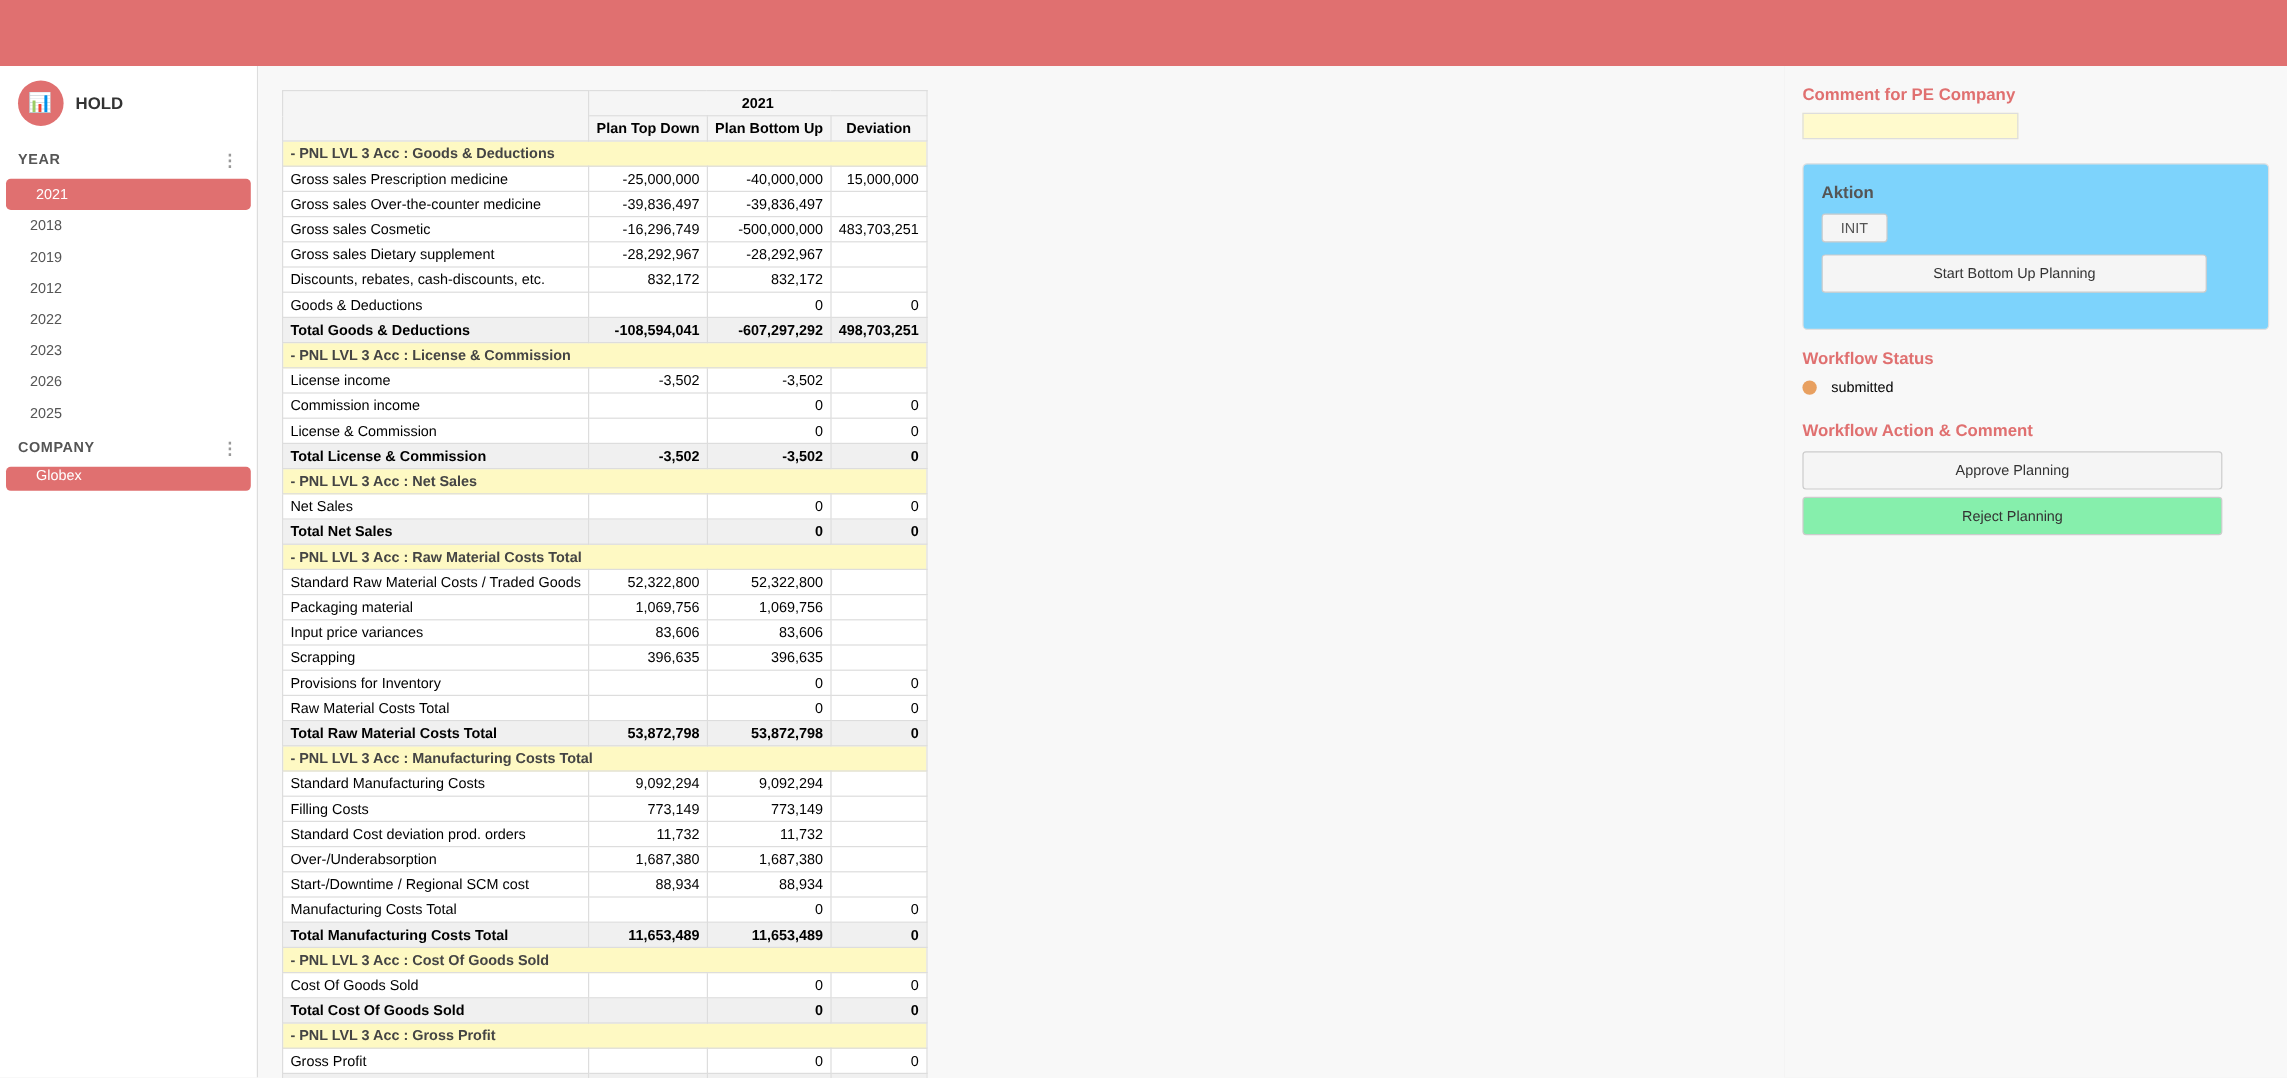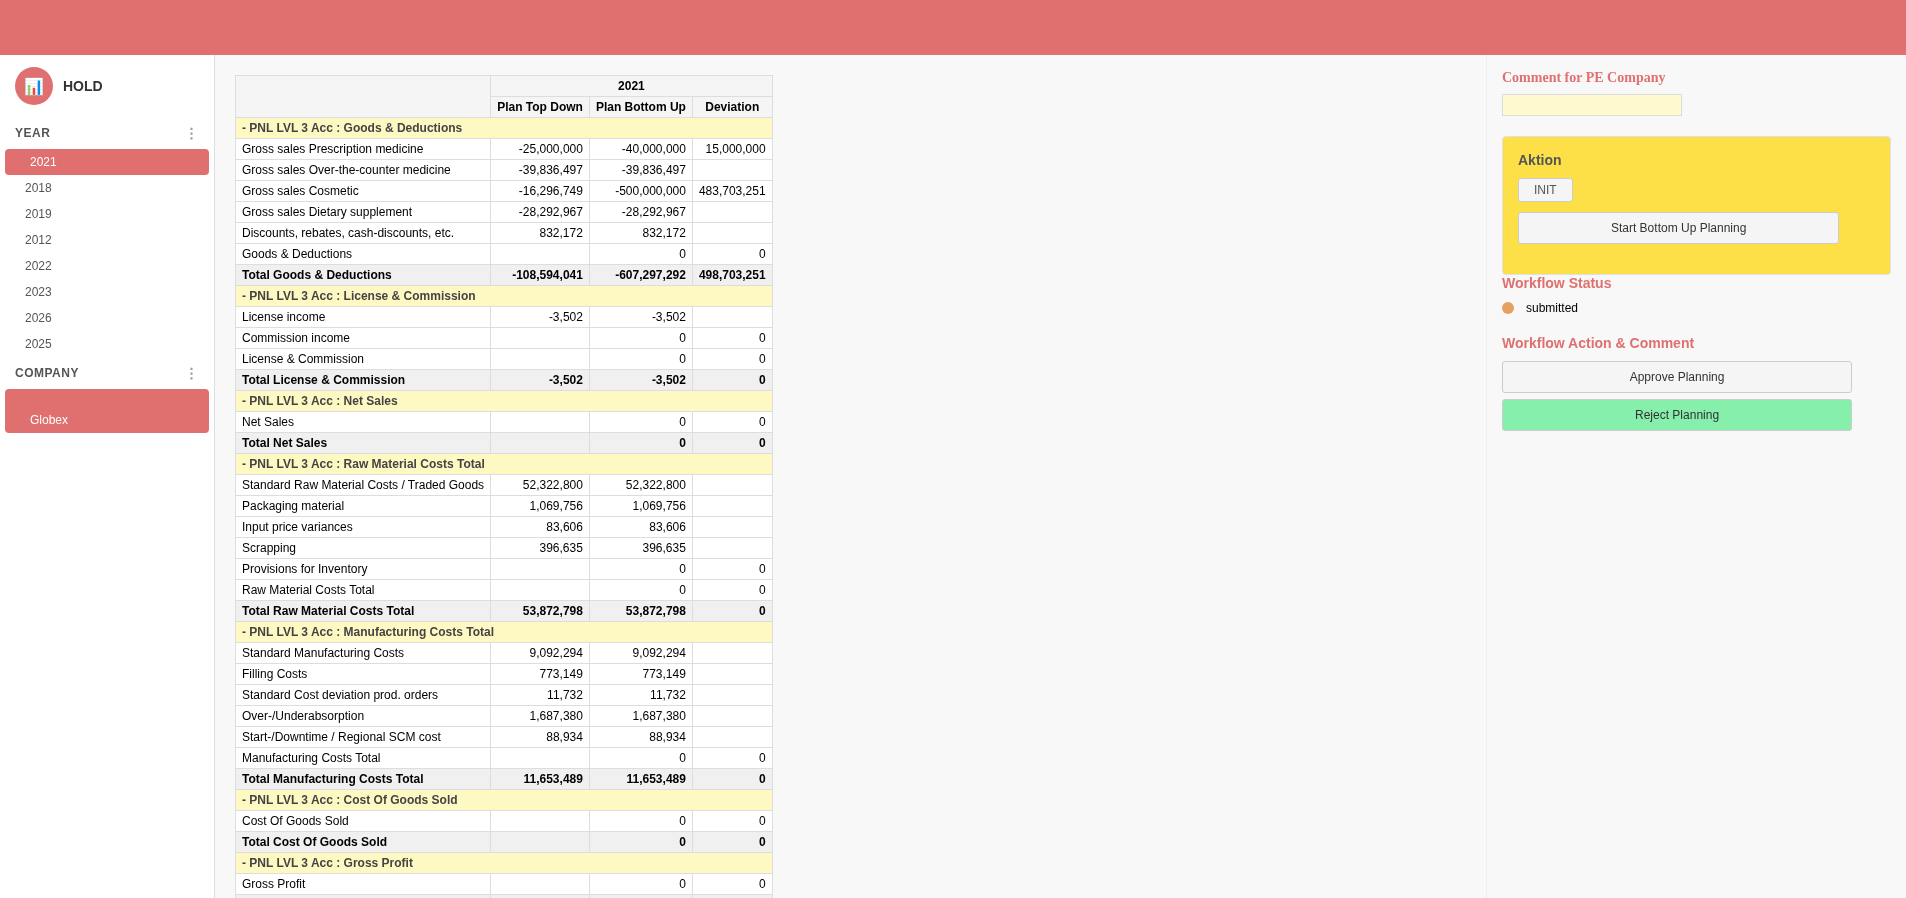--- a/index.html
+++ b/index.html
@@ -134,37 +134,37 @@
 
     .comment-section {
       margin-bottom: 20px;
     }
 
     .comment-title {
       color: #e07070;
       font-size: 14px;
       font-weight: bold;
       margin-bottom: 8px;
-      font-family: Liberation Serif, serif;
     }
 
     .comment-input {
       width: 180px;
       height: 22px;
       background: #fffacd;
       border: 1px solid #ddd;
       padding: 2px 5px;
     }
 
     
     .action-section {
-      background: #fde047;
+      background: #7dd3fc;
       border: 1px solid #e0e0e0;
       border-radius: 4px;
       padding: 15px;
+      margin-bottom: 15px;
     }
 
     .action-title {
       font-size: 14px;
       font-weight: bold;
       color: #555;
       margin-bottom: 10px;
     }
 
     .status-section {
@@ -261,21 +261,21 @@
       font-size: 12px;
     }
     .year-item.active {
       background: #e07070;
       color: white;
       margin: 0 5px;
       border-radius: 4px;
     }
 
     .company-item {
-      padding: 24px 15px 6px 25px;
+      padding: 0 15px 6px 25px;
       cursor: pointer;
       color: #555;
       font-size: 12px;
     }
     .company-item.active {
       background: #e07070;
       color: white;
       margin: 0 5px;
       border-radius: 4px;
     }

